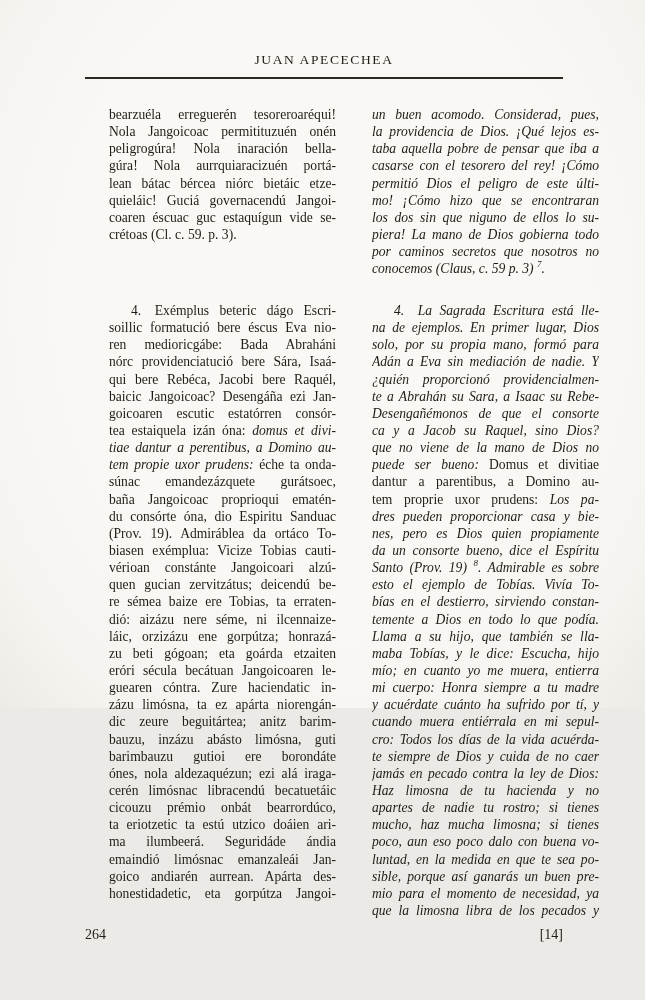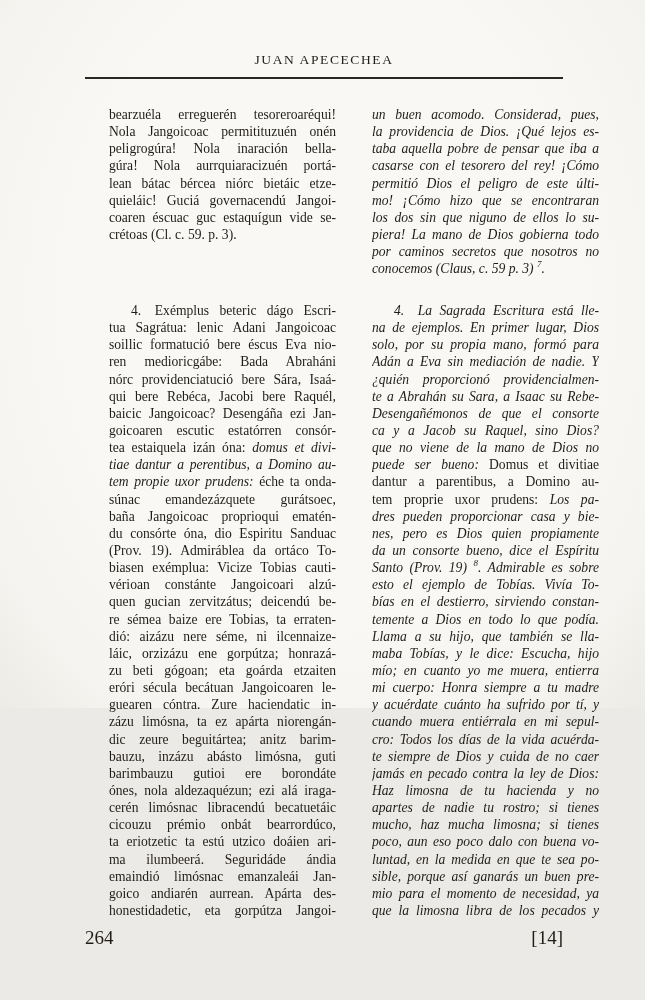--- a/index.html
+++ b/index.html
@@ -36,21 +36,21 @@
     white-space:normal;
   }
   .ln.last  { text-align-last:left; }
   .ln.first { padding-left:22px; }
   .it { font-style:italic; }
   .rm { font-style:normal; }
   sup { font-size:9px; line-height:0; vertical-align:super; }
   .footer {
     position:absolute; left:85px; top:927px; width:478px;
     display:flex; justify-content:space-between;
-    font-size:19px; color:var(--ink);
+    font-size:14px; color:var(--ink);
   }
 </style>
 </head>
 <body>
 
 <div class="page">
 
   <div class="running-head">JUAN APECECHEA</div>
 
   <div class="head-rule"></div>
@@ -62,21 +62,20 @@
           <div class="ln">Nola Jangoicoac permitituzuén onén</div>
           <div class="ln">peligrogúra! Nola inaración bella-</div>
           <div class="ln">gúra! Nola aurrquiaracizuén portá-</div>
           <div class="ln">lean bátac bércea niórc bietáic etze-</div>
           <div class="ln">quieláic! Guciá governacendú Jangoi-</div>
           <div class="ln">coaren éscuac guc estaquígun vide se-</div>
           <div class="ln last">crétoas (Cl. c. 59. p. 3).</div>
         </div>
       <div class="para">
           <div class="ln first">4. Exémplus beteric dágo Escri-</div>
-          <div class="ln">tua Sagrátua: lenic Adani Jangoicoac</div>
           <div class="ln">soillic formatució bere éscus Eva nio-</div>
           <div class="ln">ren medioricgábe: Bada Abraháni</div>
           <div class="ln">nórc providenciatució bere Sára, Isaá-</div>
           <div class="ln">qui bere Rebéca, Jacobi bere Raquél,</div>
           <div class="ln">baicic Jangoicoac? Desengáña ezi Jan-</div>
           <div class="ln">goicoaren escutic estatórren consór-</div>
           <div class="ln">tea estaiquela izán óna: <span class="it">domus et divi-</span></div>
           <div class="ln"><span class="it">tiae dantur a perentibus, a Domino au-</span></div>
           <div class="ln"><span class="it">tem propie uxor prudens:</span> éche ta onda-</div>
           <div class="ln">súnac emandezázquete gurátsoec,</div>

